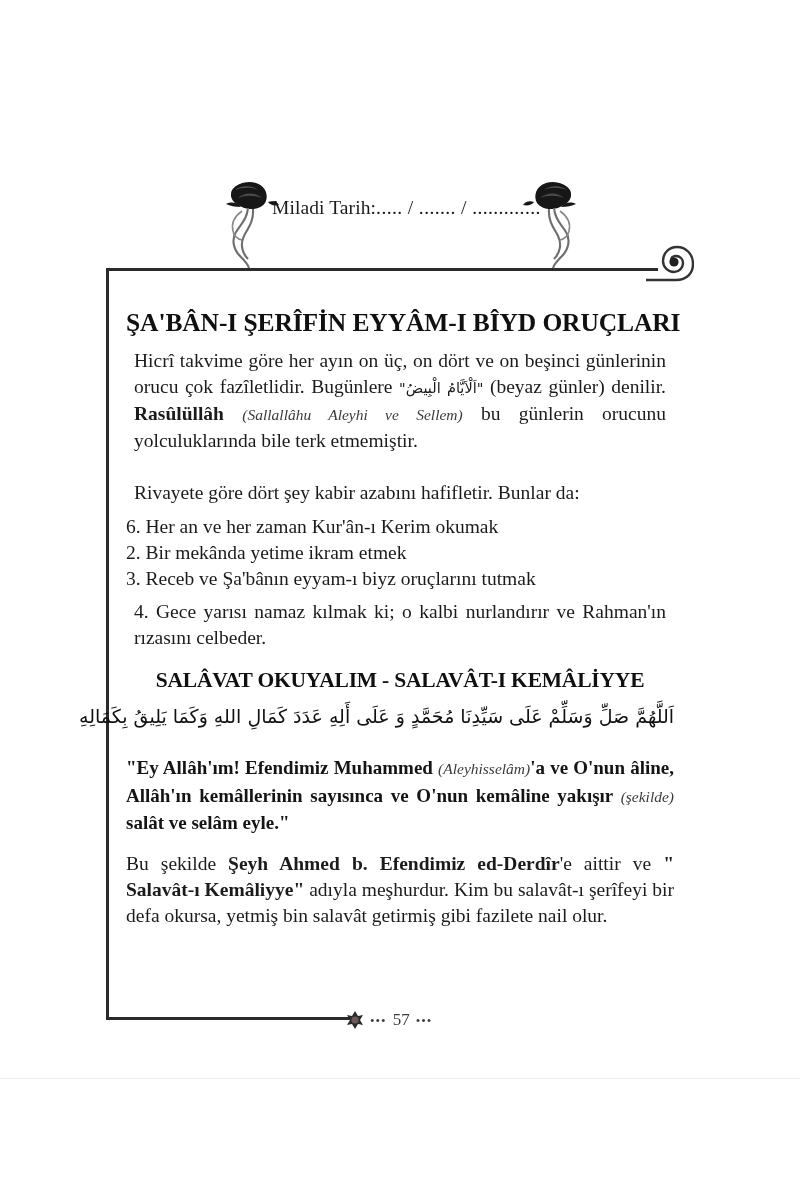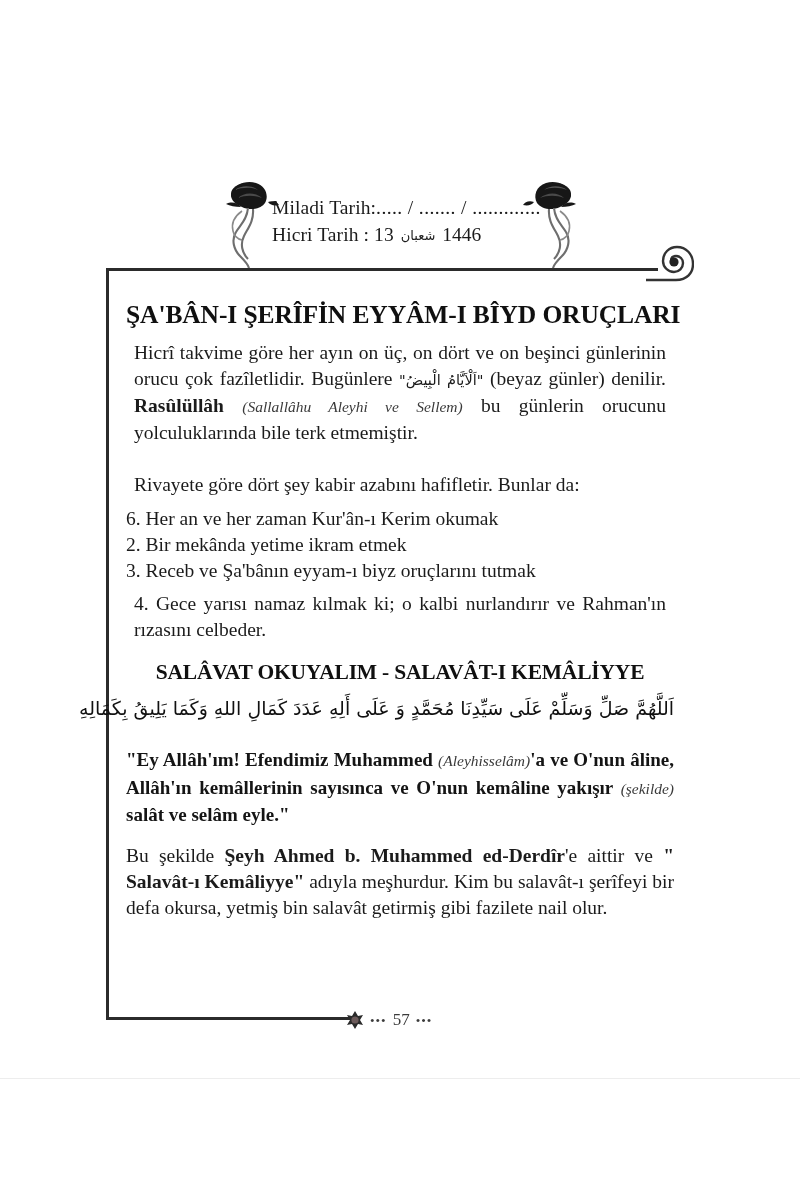--- a/index.html
+++ b/index.html
@@ -114,21 +114,21 @@
 
   
   #content {
     position: absolute;
     left: 126px;
     top: 296px;
     width: 548px;
   }
 
   h1#main-title {
-    margin: 4px 0 10px 0;
+    margin: 12px 0 10px 0;
     font-size: 25.5px;
     line-height: 30px;
     font-weight: bold;
     letter-spacing: -.1px;
     text-align: left;
     color: #101010;
     white-space: nowrap;
   }
 
   p.body-par {
@@ -277,24 +277,20 @@
         <g fill="none" stroke="#8a8a8a" stroke-width="1.6">
           <path d="M38 33 C45 38 49 45 47 53 C46 58 42 61 38 62"></path>
         </g>
       </svg>
     </div>
 
     <div id="date-lines">
       <div class="date-row">
         <span>Miladi Tarih:</span><span class="dots">..... / ....... / .............</span>
       </div>
-      <div class="date-row">
-        <span>Hicri Tarih  :</span>
-        <span>13</span><span class="ar-inline">شعبان</span><span>1446</span>
-      </div>
     </div>
   </div>
 
   <div id="frame">
     <div id="frame-top"></div>
     <div id="frame-left"></div>
     <div id="frame-bottom"></div>
     <div id="frame-spiral">
       <svg viewBox="0 0 48 44" width="48" height="44" aria-hidden="true">
         <path d="M0 40 H30 C41 40 47 33 47 24 C47 14 40 7 31 7 C23 7 17 13 17 21 C17 27 22 32 28 32 C33 32 37 28 37 23 C37 19 34 16 30 16 C27 16 25 18 25 21" fill="none" stroke="#333" stroke-width="2.4" stroke-linecap="round"></path>
@@ -322,21 +318,21 @@
     <p class="body-par">4. Gece yarısı namaz kılmak ki; o kalbi nurlandırır ve Rahman'ın rızasını celbeder.</p>
 
     <h2 id="salavat-title">SALÂVAT OKUYALIM - SALAVÂT-I KEMÂLİYYE</h2>
 
     <div id="arabic-salavat">اَللَّهُمَّ صَلِّ وَسَلِّمْ عَلَى سَيِّدِنَا مُحَمَّدٍ وَ عَلَى أَلِهِ عَدَدَ كَمَالِ اللهِ وَكَمَا يَلِيقُ بِكَمَالِهِ</div>
 
     <p class="translation"><span>"Ey Allâh'ım! Efendimiz Muhammed </span><span class="paren-ital">(Aleyhisselâm)</span><span>'a ve O'nun âline, Allâh'ın kemâllerinin sayısınca ve O'nun kemâline yakışır </span><span class="paren-ital">(şekilde)</span><span> salât ve selâm eyle."</span></p>
 
     <div class="spacer-14"></div>
 
-    <p class="attribution"><span>Bu şekilde </span><b class="strong">Şeyh Ahmed b. Muhammed ed-Derdîr</b><span>'e aittir ve </span><b class="strong">" Salavât-ı Kemâliyye"</b><span> adıyla meşhurdur. Kim bu salavât-ı şerîfeyi bir defa okursa, yetmiş bin salavât getirmiş gibi fazilete nail olur.</span></p>
+    <p class="attribution"><span>Bu şekilde </span><b class="strong">Şeyh Ahmed b. Efendimiz ed-Derdîr</b><span>'e aittir ve </span><b class="strong">" Salavât-ı Kemâliyye"</b><span> adıyla meşhurdur. Kim bu salavât-ı şerîfeyi bir defa okursa, yetmiş bin salavât getirmiş gibi fazilete nail olur.</span></p>
 
   </div>
 
   <div id="footer">
     <div id="foot-rosette">
       <svg viewBox="0 0 22 22" width="22" height="22" aria-hidden="true">
         <g fill="#2a2a2a">
           <path d="M11 2 L14 7 L19 6 L16 11 L19 16 L14 15 L11 20 L8 15 L3 16 L6 11 L3 6 L8 7 Z"></path>
           <circle cx="11" cy="11" r="3.6" fill="#6b5a5a"></circle>
         </g>

